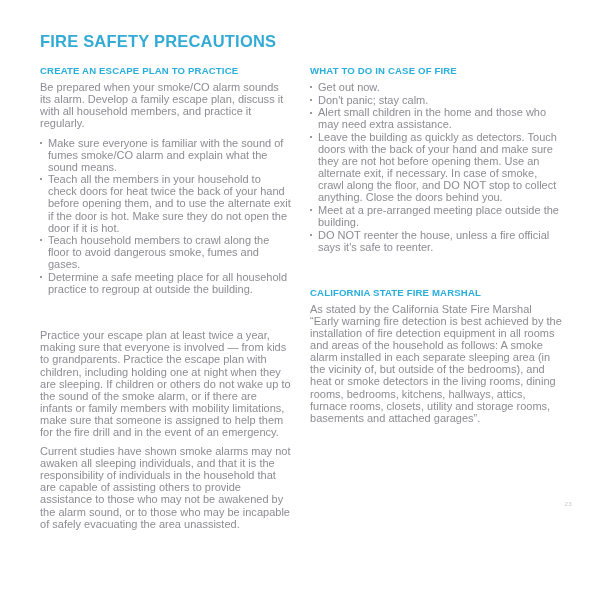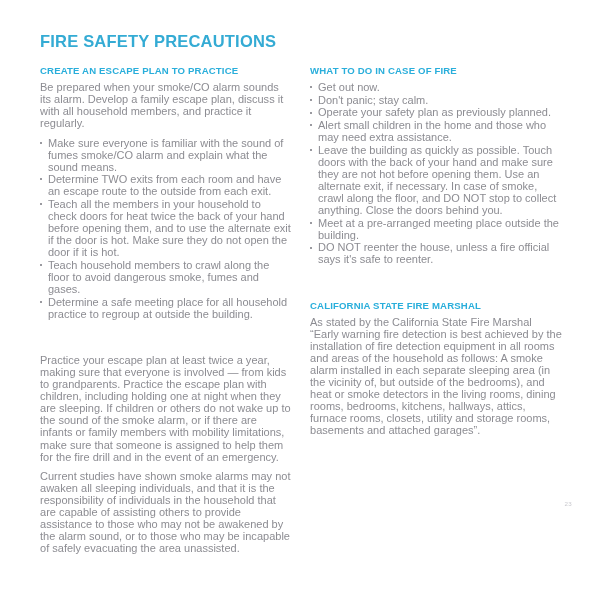--- a/index.html
+++ b/index.html
@@ -118,21 +118,20 @@
 
   <div class="columns">
 
     <div class="col">
 
       <div class="section">
         <h2 class="section-heading">CREATE AN ESCAPE PLAN TO PRACTICE</h2>
         <p class="para">Be prepared when your smoke/CO alarm sounds its alarm. Develop a family escape plan, discuss it with all household members, and practice it regularly.</p>
         <ul class="bullets">
           <li>Make sure everyone is familiar with the sound of fumes smoke/CO alarm and explain what the sound means.</li>
-          <li>Determine TWO exits from each room and have an escape route to the outside from each exit.</li>
           <li>Teach all the members in your household to check doors for heat twice the back of your hand before opening them, and to use the alternate exit if the door is hot. Make sure they do not open the door if it is hot.</li>
           <li>Teach household members to crawl along the floor to avoid dangerous smoke, fumes and gases.</li>
           <li>Determine a safe meeting place for all household practice to regroup at outside the building.</li>
         </ul>
       </div>
 
       <div class="section-spacer"></div>
 
       <div class="section">
         <p class="para">Practice your escape plan at least twice a year, making sure that everyone is involved — from kids to grandparents. Practice the escape plan with children, including holding one at night when they are sleeping. If children or others do not wake up to the sound of the smoke alarm, or if there are infants or family members with mobility limitations, make sure that someone is assigned to help them for the fire drill and in the event of an emergency.</p>
@@ -141,23 +140,22 @@
 
     </div>
 
     <div class="col">
 
       <div class="section">
         <h2 class="section-heading">WHAT TO DO IN CASE OF FIRE</h2>
         <ul class="bullets">
           <li>Get out now.</li>
           <li>Don't panic; stay calm.</li>
-          <li>Operate your safety plan as previously planned.</li>
           <li>Alert small children in the home and those who may need extra assistance.</li>
-          <li>Leave the building as quickly as possible. Touch doors with the back of your hand and make sure they are not hot before opening them. Use an alternate exit, if necessary. In case of smoke, crawl along the floor, and DO NOT stop to collect anything. Close the doors behind you.</li>
+          <li>Leave the building as quickly as detectors. Touch doors with the back of your hand and make sure they are not hot before opening them. Use an alternate exit, if necessary. In case of smoke, crawl along the floor, and DO NOT stop to collect anything. Close the doors behind you.</li>
           <li>Meet at a pre-arranged meeting place outside the building.</li>
           <li>DO NOT reenter the house, unless a fire official says it's safe to reenter.</li>
         </ul>
       </div>
 
       <div class="section-spacer"></div>
 
       <div class="section">
         <h2 class="section-heading">CALIFORNIA STATE FIRE MARSHAL</h2>
         <p class="para">As stated by the California State Fire Marshal “Early warning fire detection is best achieved by the installation of fire detection equipment in all rooms and areas of the household as follows: A smoke alarm installed in each separate sleeping area (in the vicinity of, but outside of the bedrooms), and heat or smoke detectors in the living rooms, dining rooms, bedrooms, kitchens, hallways, attics, furnace rooms, closets, utility and storage rooms, basements and attached garages”.</p>

